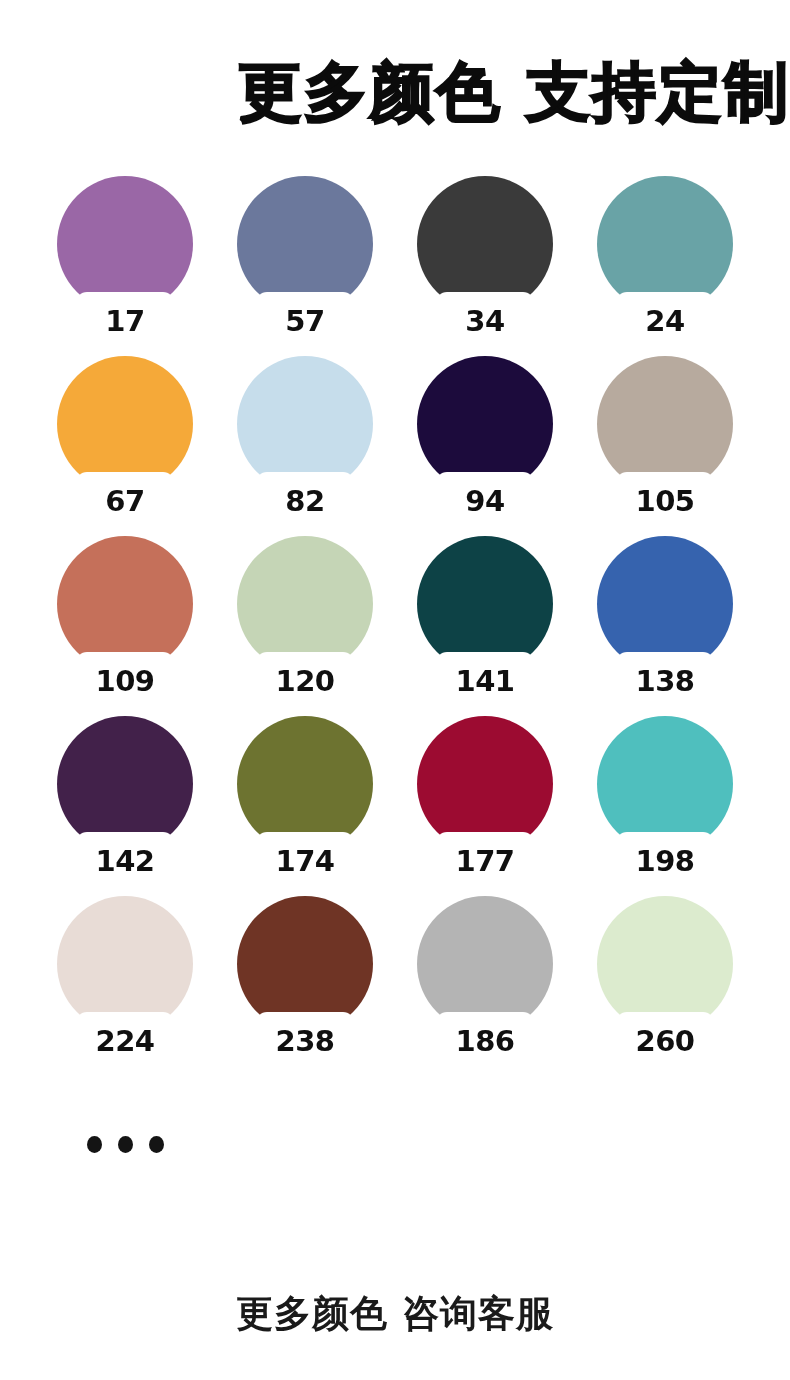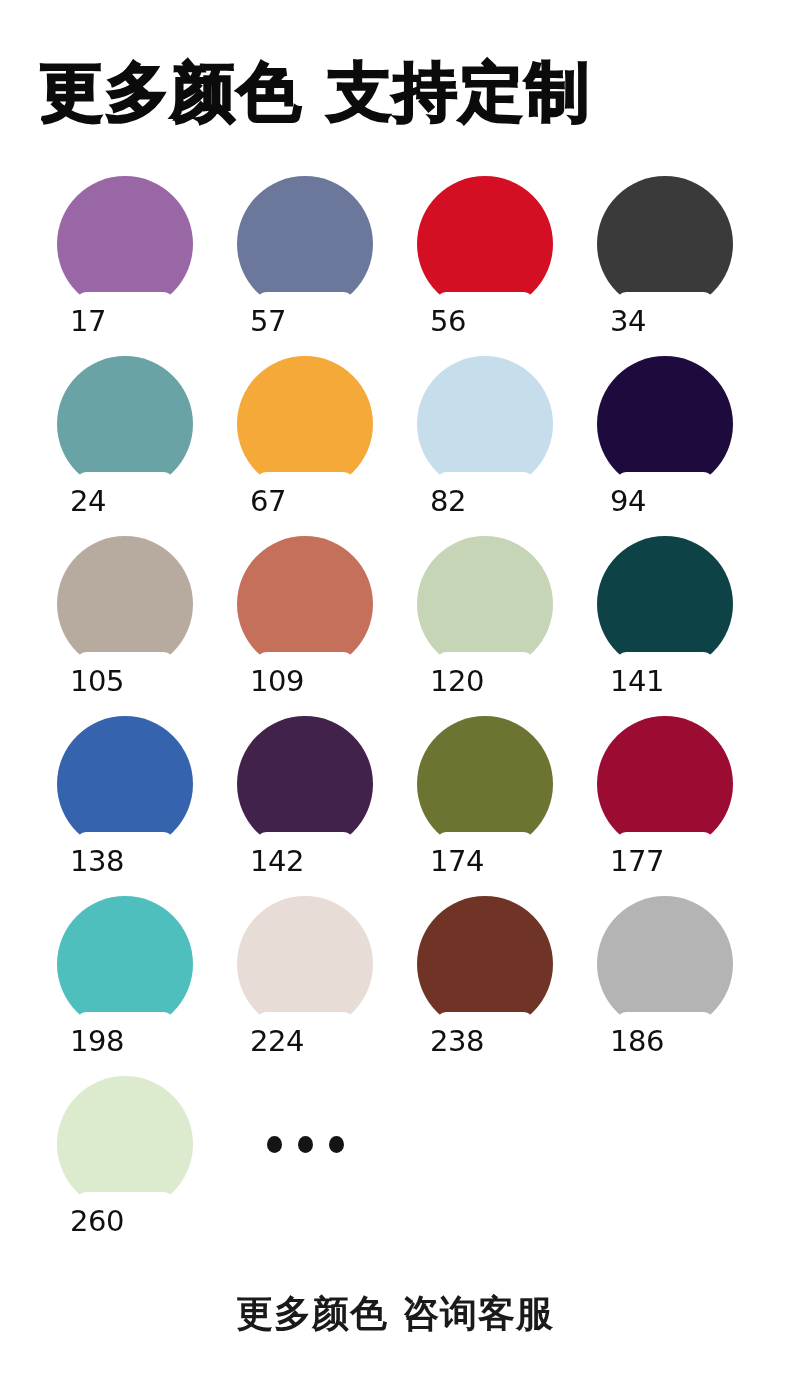--- a/index.html
+++ b/index.html
@@ -27,21 +27,21 @@
     align-items: center;
     position: relative;
   }
 
   
   .title-area {
     width: 100%;
     height: 170px;
     display: flex;
     align-items: center;
-    justify-content: flex-start;
+    justify-content: flex-end;
     padding-top: 14px;
     padding-left: 39px;
   }
 
   .title {
     font-family: "DejaVu Sans", "Liberation Sans", sans-serif;
     font-size: 64px;
     font-weight: 700;
     color: #0b0b0b;
     letter-spacing: 2px;
@@ -98,24 +98,24 @@
     border-top-left-radius: 11px;
     border-top-right-radius: 11px;
   }
 
   .swatch-label {
     position: absolute;
     left: 50%;
     transform: translateX(-50%);
     bottom: -24px;
     width: 110px;
-    text-align: left;
+    text-align: center;
     font-family: "DejaVu Sans", "Liberation Sans", sans-serif;
     font-size: 29px;
-    font-weight: 400;
+    font-weight: 700;
     color: #101010;
     line-height: 1;
     letter-spacing: -0.5px;
     white-space: nowrap;
   }
 
   
   .ellipsis {
     width: 136px;
     height: 136px;
@@ -171,27 +171,20 @@
       </div>
       <div class="cell">
         <div class="swatch">
           <div class="swatch-disc" style="background: rgb(107, 120, 156);"></div>
           <div class="swatch-notch"></div>
           <div class="swatch-label">57</div>
         </div>
       </div>
       <div class="cell">
         <div class="swatch">
-          <div class="swatch-disc" style="background: rgb(212, 15, 36);"></div>
-          <div class="swatch-notch"></div>
-          <div class="swatch-label">56</div>
-        </div>
-      </div>
-      <div class="cell">
-        <div class="swatch">
           <div class="swatch-disc" style="background: rgb(58, 58, 58);"></div>
           <div class="swatch-notch"></div>
           <div class="swatch-label">34</div>
         </div>
       </div>
       <div class="cell">
         <div class="swatch">
           <div class="swatch-disc" style="background: rgb(105, 163, 166);"></div>
           <div class="swatch-notch"></div>
           <div class="swatch-label">24</div>

